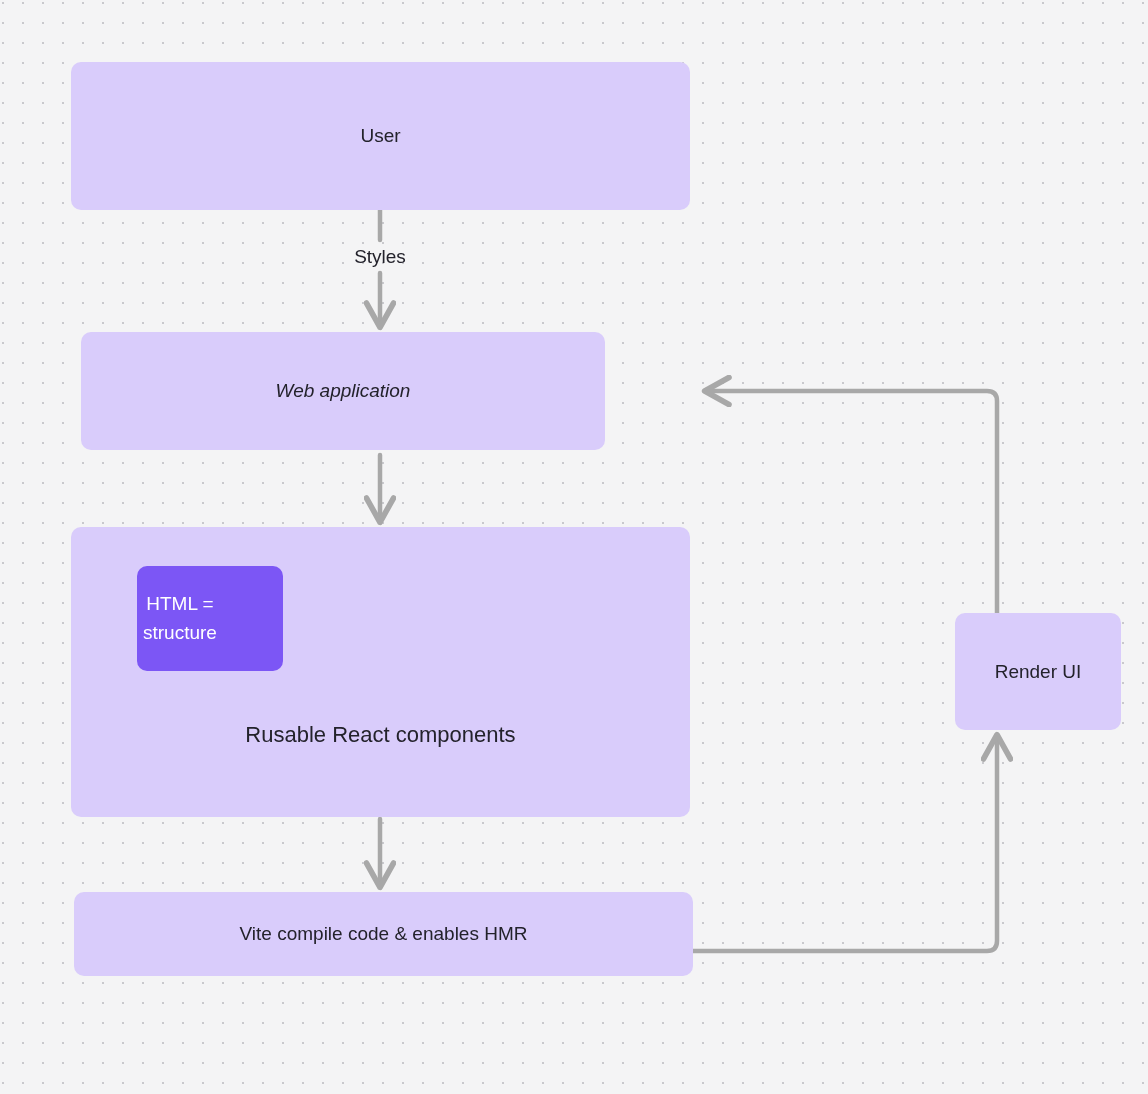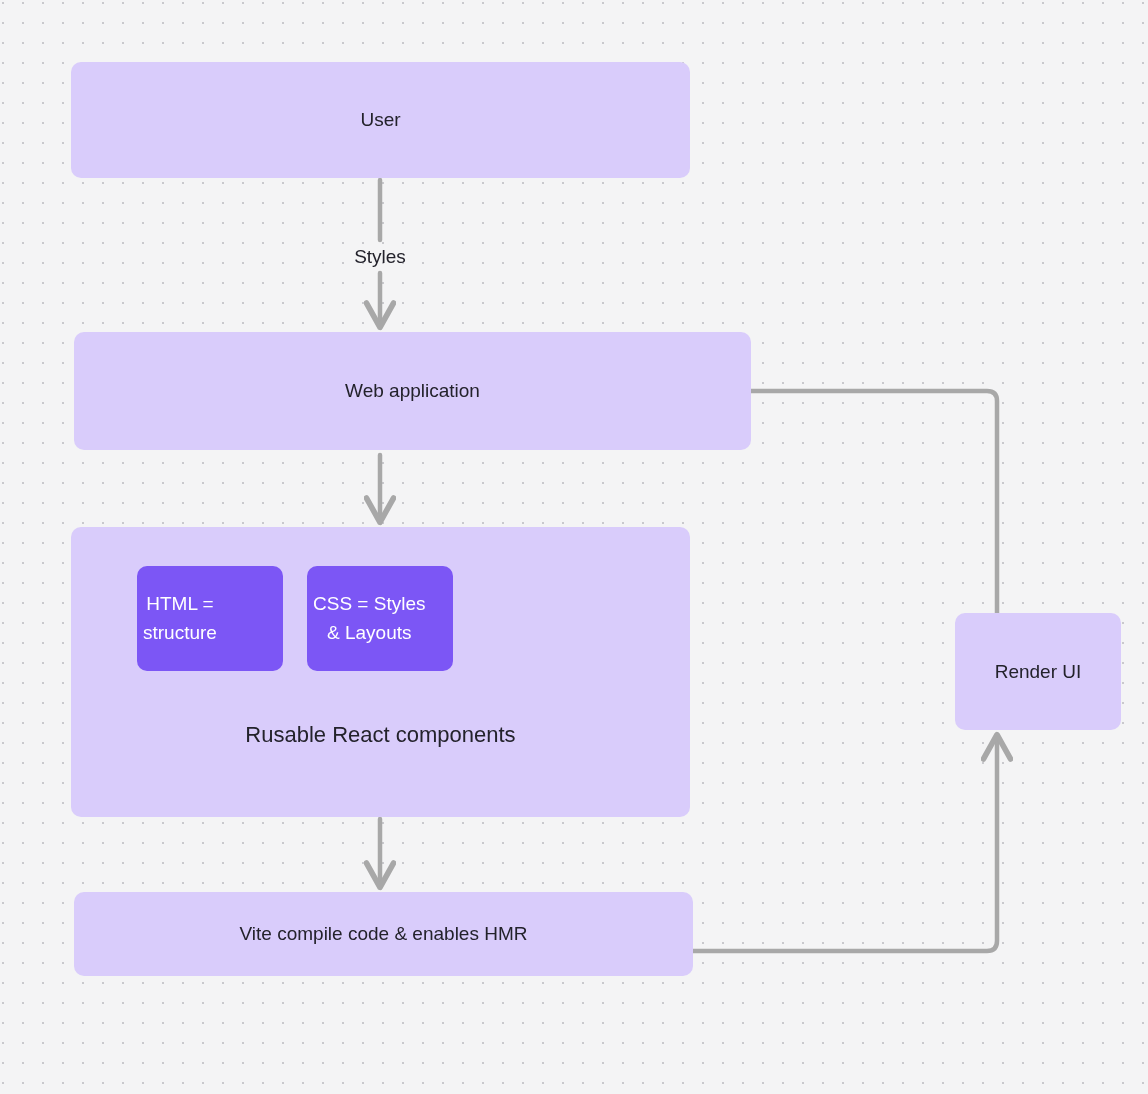--- a/index.html
+++ b/index.html
@@ -114,45 +114,39 @@
 
   <path d="M 380 455 L 380 521" fill="none" stroke="#a8a8a8" stroke-width="4.5" stroke-linecap="round" marker-end="url(#arrowhead)"></path>
 
   <path d="M 380 819 L 380 886" fill="none" stroke="#a8a8a8" stroke-width="4.5" stroke-linecap="round" marker-end="url(#arrowhead)"></path>
 
   <path d="M 997 613 L 997 401 Q 997 391 987 391 L 706 391" fill="none" stroke="#a8a8a8" stroke-width="4.5" stroke-linecap="round" stroke-linejoin="round" marker-end="url(#arrowhead)"></path>
 
   <path d="M 690 951 L 987 951 Q 997 951 997 941 L 997 736" fill="none" stroke="#a8a8a8" stroke-width="4.5" stroke-linecap="round" stroke-linejoin="round" marker-end="url(#arrowhead)"></path>
 </svg>
 
-<div class="node node-light" style="left:71px; top:62px; width:619px; height:116px;">
+<div class="node node-light" style="left:71px; top:62px; width:619px; height:148px;">
   <span>User</span>
 </div>
 
 <div class="edge-label" style="left:330px; top:247px; width:100px;">Styles</div>
 
-<div class="node node-light" style="left:74px; top:332px; width:677px; height:118px;">
+<div class="node node-light" style="left:81px; top:332px; width:524px; height:118px;font-style:italic;">
   <span>Web application</span>
 </div>
 
 <div class="node-group" style="left:71px; top:527px; width:619px; height:290px;">
 
   <div class="chip" style="left:66px; top:39px; width:146px; height:105px;">
     <span>
       <span class="chip-line">HTML =</span>
       <span class="chip-line">structure</span>
     </span>
   </div>
 
-  <div class="chip" style="left:236px; top:39px; width:146px; height:105px;">
-    <span>
-      <span class="chip-line">CSS = Styles</span>
-      <span class="chip-line">&amp; Layouts</span>
-    </span>
-  </div>
 
 
   <div class="group-caption" style="top:193px;">Rusable React components</div>
 </div>
 
 <div class="node node-light" style="left:74px; top:892px; width:619px; height:84px;">
   <span>Vite compile code &amp; enables HMR</span>
 </div>
 
 <div class="node node-light" style="left:955px; top:613px; width:166px; height:117px;">

